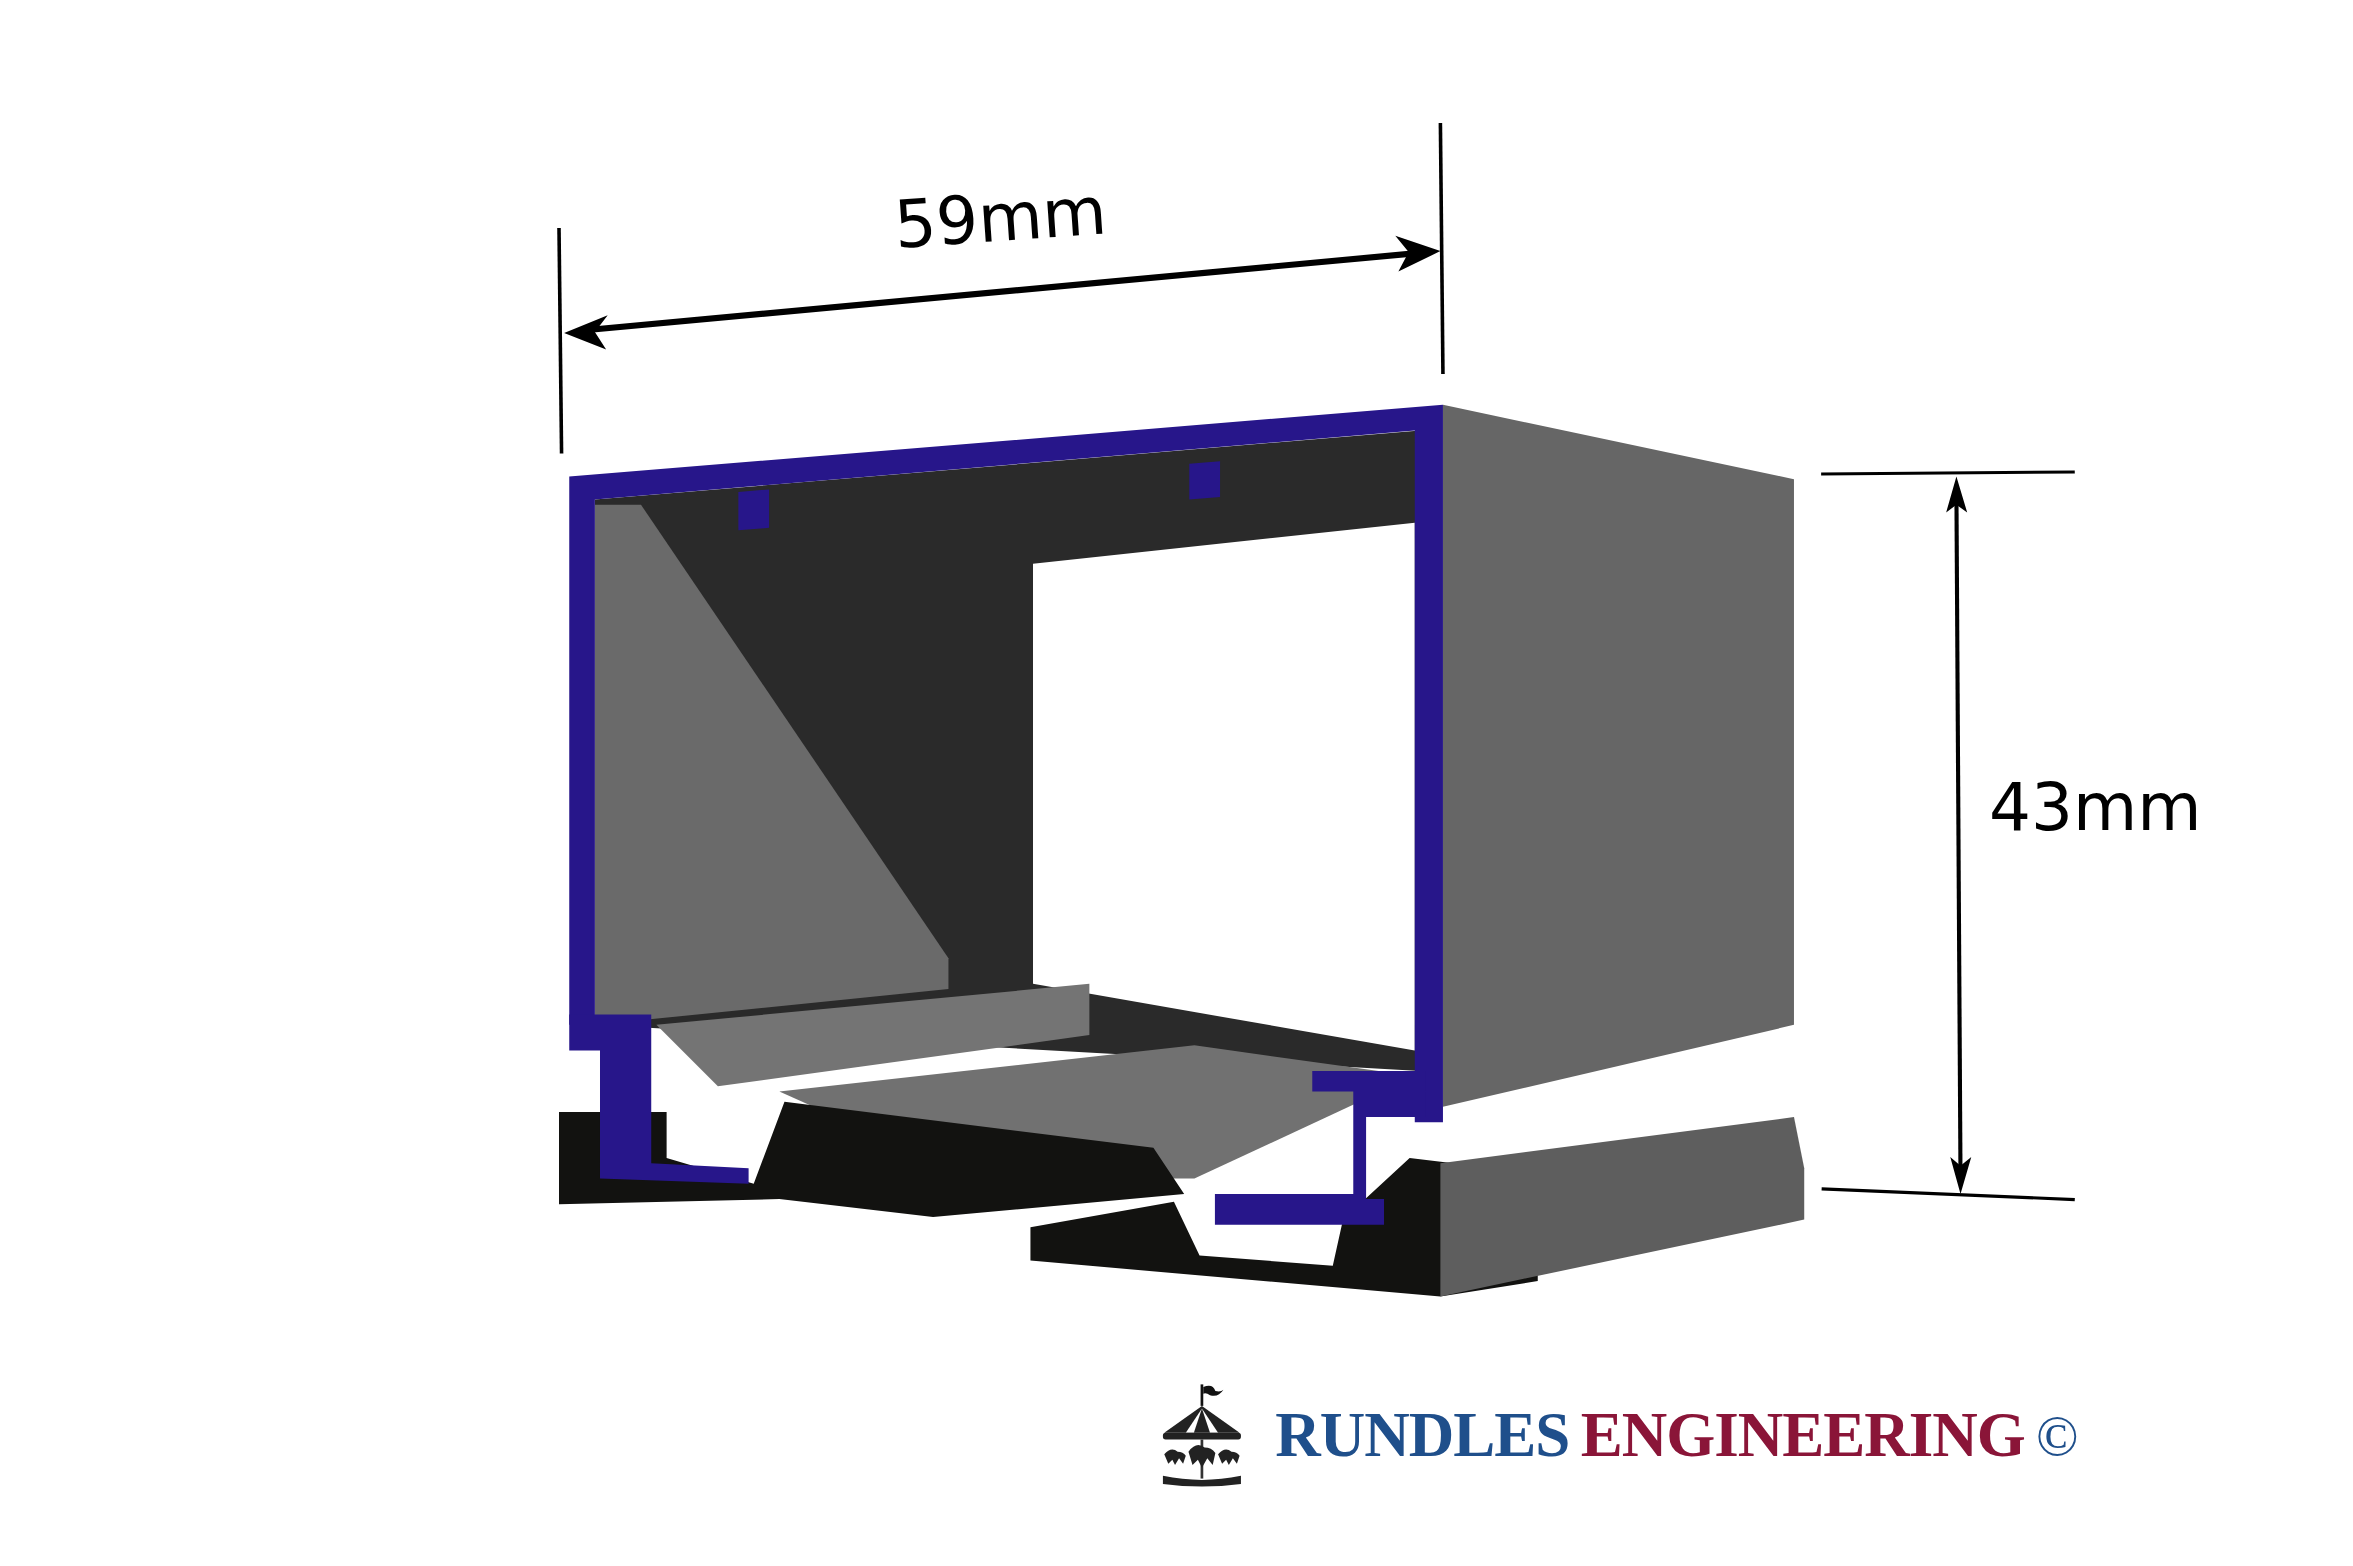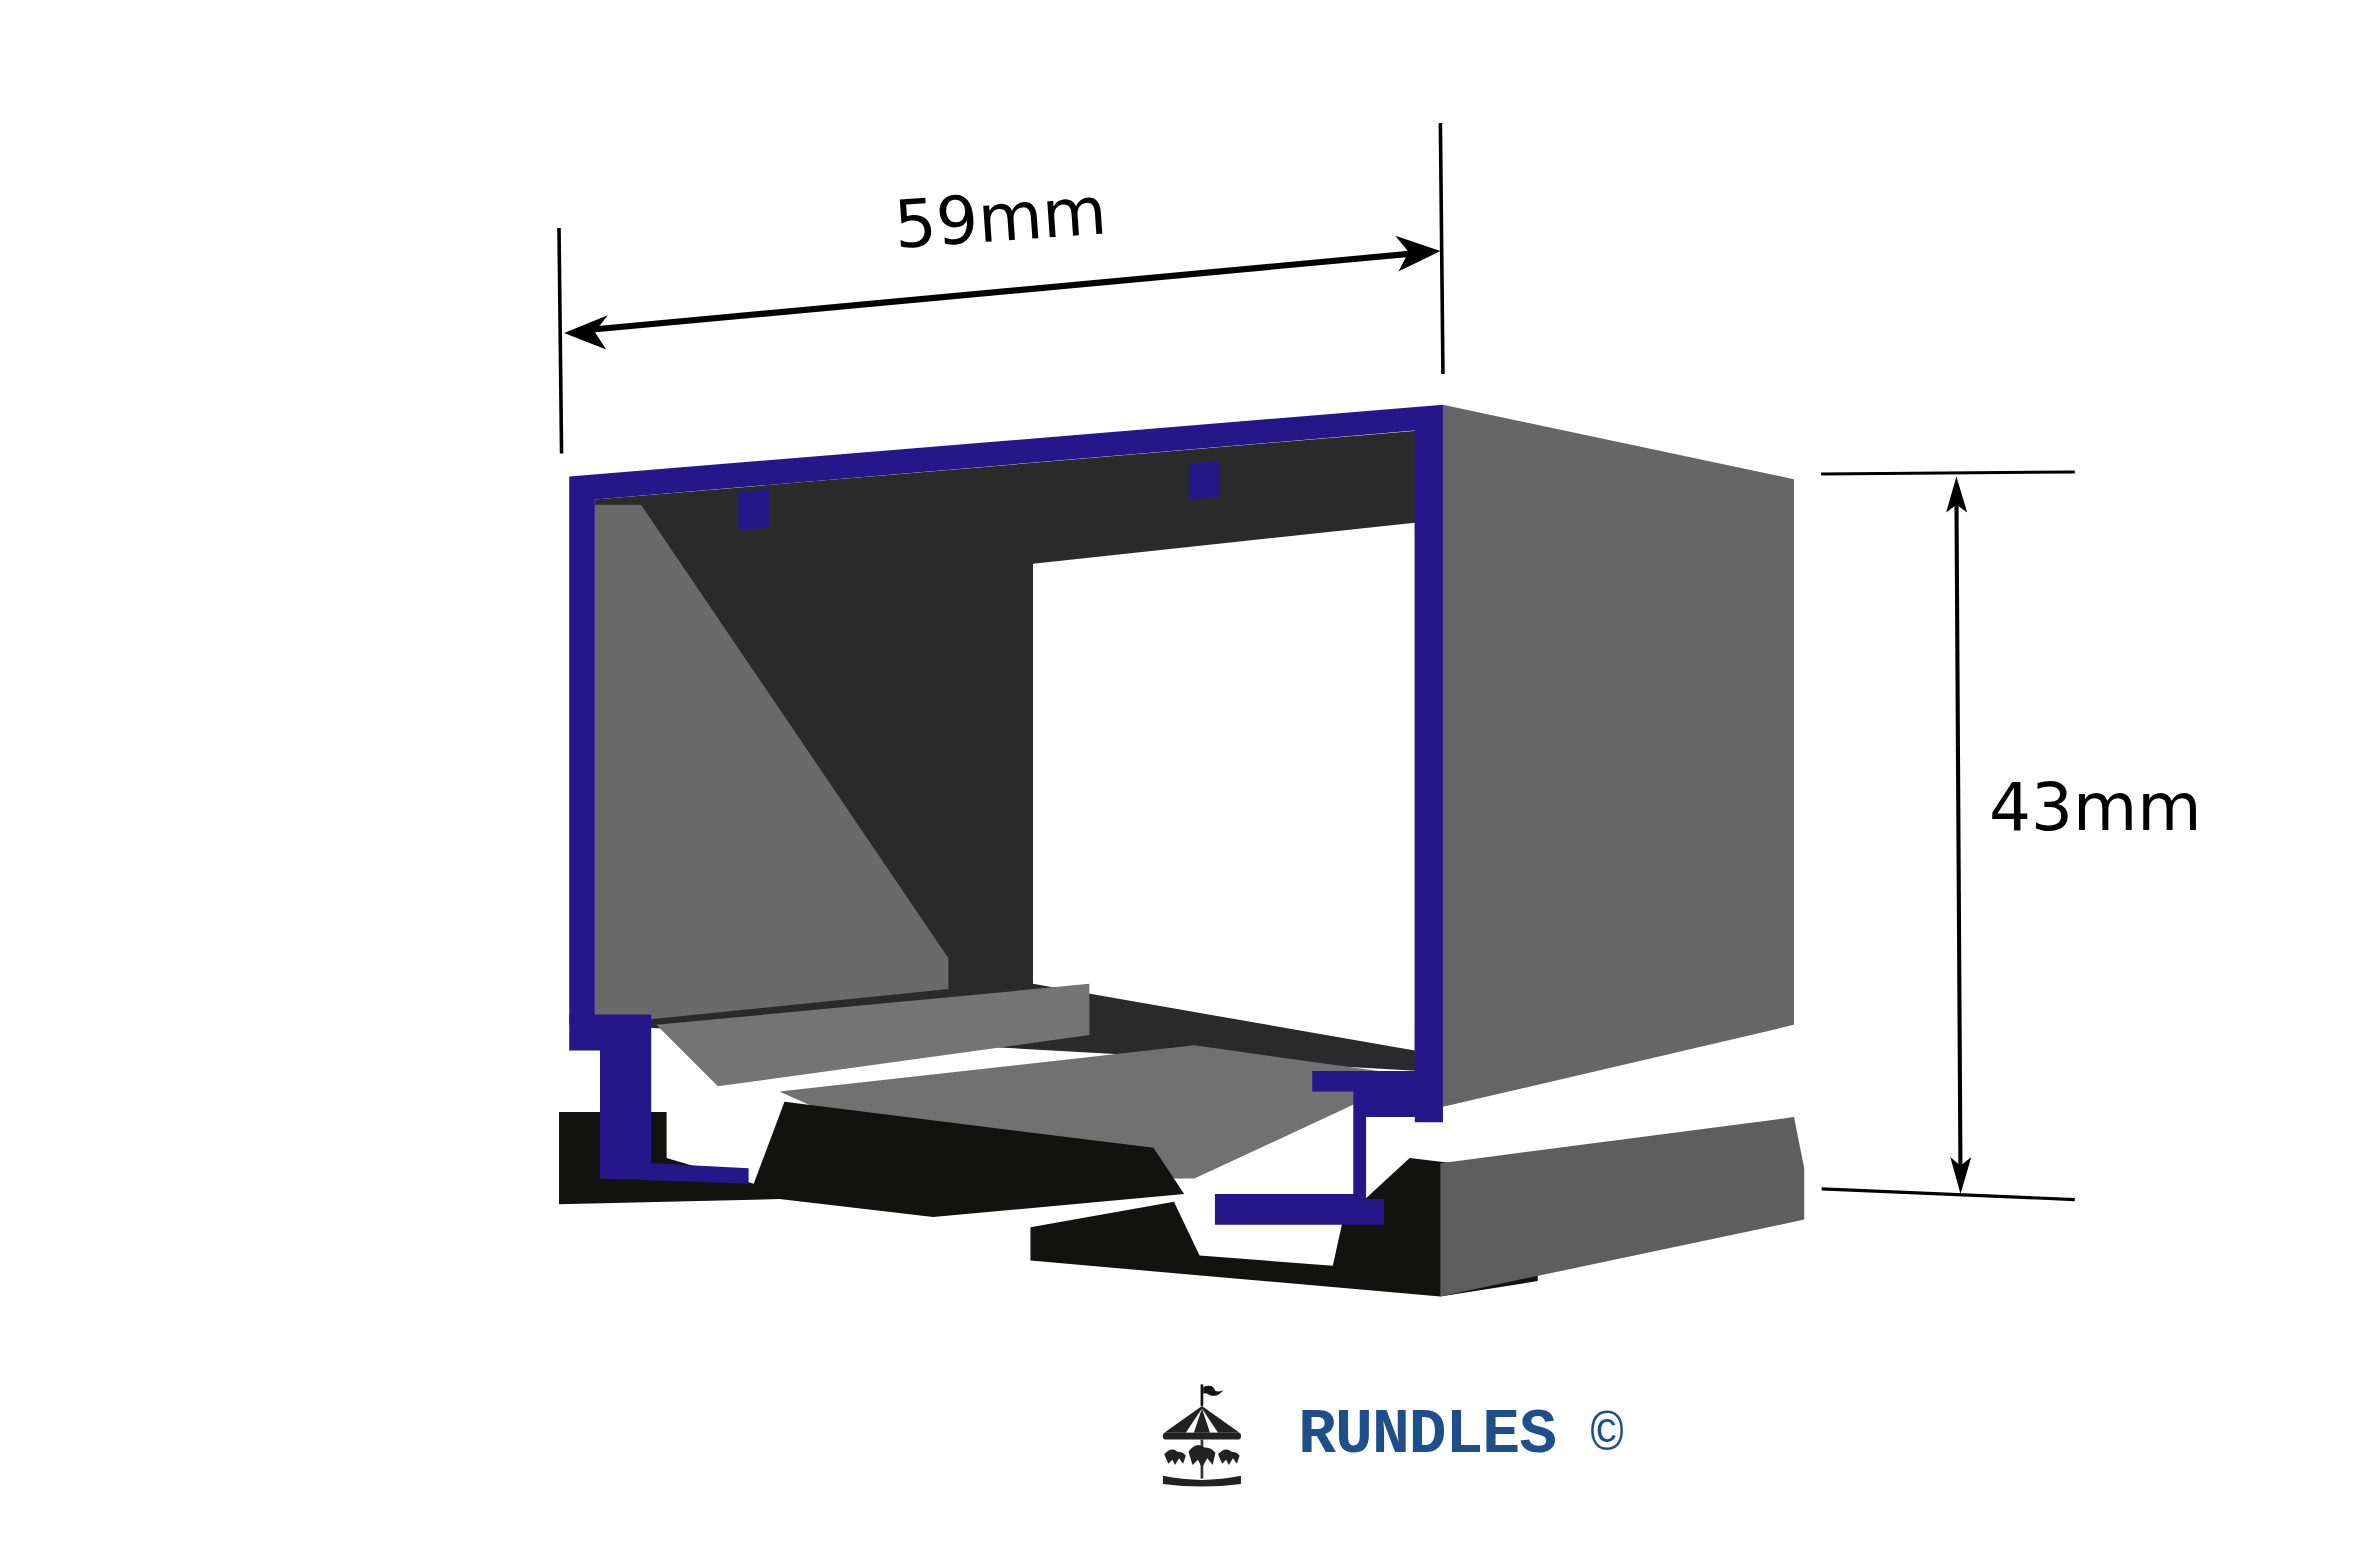--- a/index.html
+++ b/index.html
@@ -2,21 +2,21 @@
 <html style="font-size:8.2px"><head>
 <meta charset="utf-8">
 <style>
   html, body { margin:0; padding:0; background:#ffffff; }
   body { width:2354px; height:1566px; position:relative; overflow:hidden; font-family:"DejaVu Sans", sans-serif; }
   svg.drawing { position:absolute; left:0; top:0; }
   .dim-label { position:absolute; color:#000; font-family:"DejaVu Sans", sans-serif; white-space:nowrap; }
   #dim-width-label { left:897px; top:187px; font-size:66px; transform:rotate(-4deg); transform-origin:left bottom; }
   #dim-height-label { left:1989px; top:769px; font-size:66px;text-align:center; }
   .logo { position:absolute; left:1156px; top:1379px; display:flex; align-items:center; gap:11.3px; }
-  .logo-text { font-family:Liberation Mono, monospace; font-weight:bold; font-size:63px; letter-spacing:-1px;margin-left:23px; }
+  .logo-text { font-family:Liberation Serif, serif; font-weight:bold; font-size:63px; letter-spacing:-1px; }
   .logo-rundles { color:#1f4f8b; }
   .logo-eng { color:#8a1538; }
   .logo-copy { color:#1f4f8b; font-weight:normal; font-size:56px; }
 </style>
 </head>
 <body>
 
 <svg class="drawing" width="2354" height="1566" viewBox="0 0 4592 3056" xmlns="http://www.w3.org/2000/svg">
 
   <g stroke="#000" fill="#000">
@@ -69,15 +69,16 @@
     <polygon points="34,22 22,40 28,40" fill="#fff"></polygon>
     <polygon points="34,22 46,40 40,40" fill="#fff"></polygon>
     <rect x="5" y="40" width="58" height="5" rx="2" fill="#222"></rect>
     <line x1="34" y1="45" x2="34" y2="74" stroke="#333" stroke-width="2"></line>
     <path d="M6,56 q5,-6 10,-2 q4,0 6,3 l-2,6 l-3,-4 l-3,5 l-2,-4 l-3,3 z" fill="#222"></path>
     <path d="M24,54 q6,-8 12,-3 q5,0 8,4 l-2,9 l-4,-5 l-4,7 l-3,-6 l-4,4 z" fill="#222"></path>
     <path d="M46,56 q5,-6 10,-2 q4,0 6,3 l-2,6 l-3,-4 l-3,5 l-2,-4 l-3,3 z" fill="#222"></path>
     <path d="M5,72 q29,6 58,0 l0,6 q-29,4 -58,0 z" fill="#222"></path>
   </svg>
   <span class="logo-text logo-rundles">RUNDLES</span>
+  <span class="logo-text logo-eng">ENGINEERING</span>
   <span class="logo-text logo-copy">©</span>
 </div>
 
 
 </body></html>

